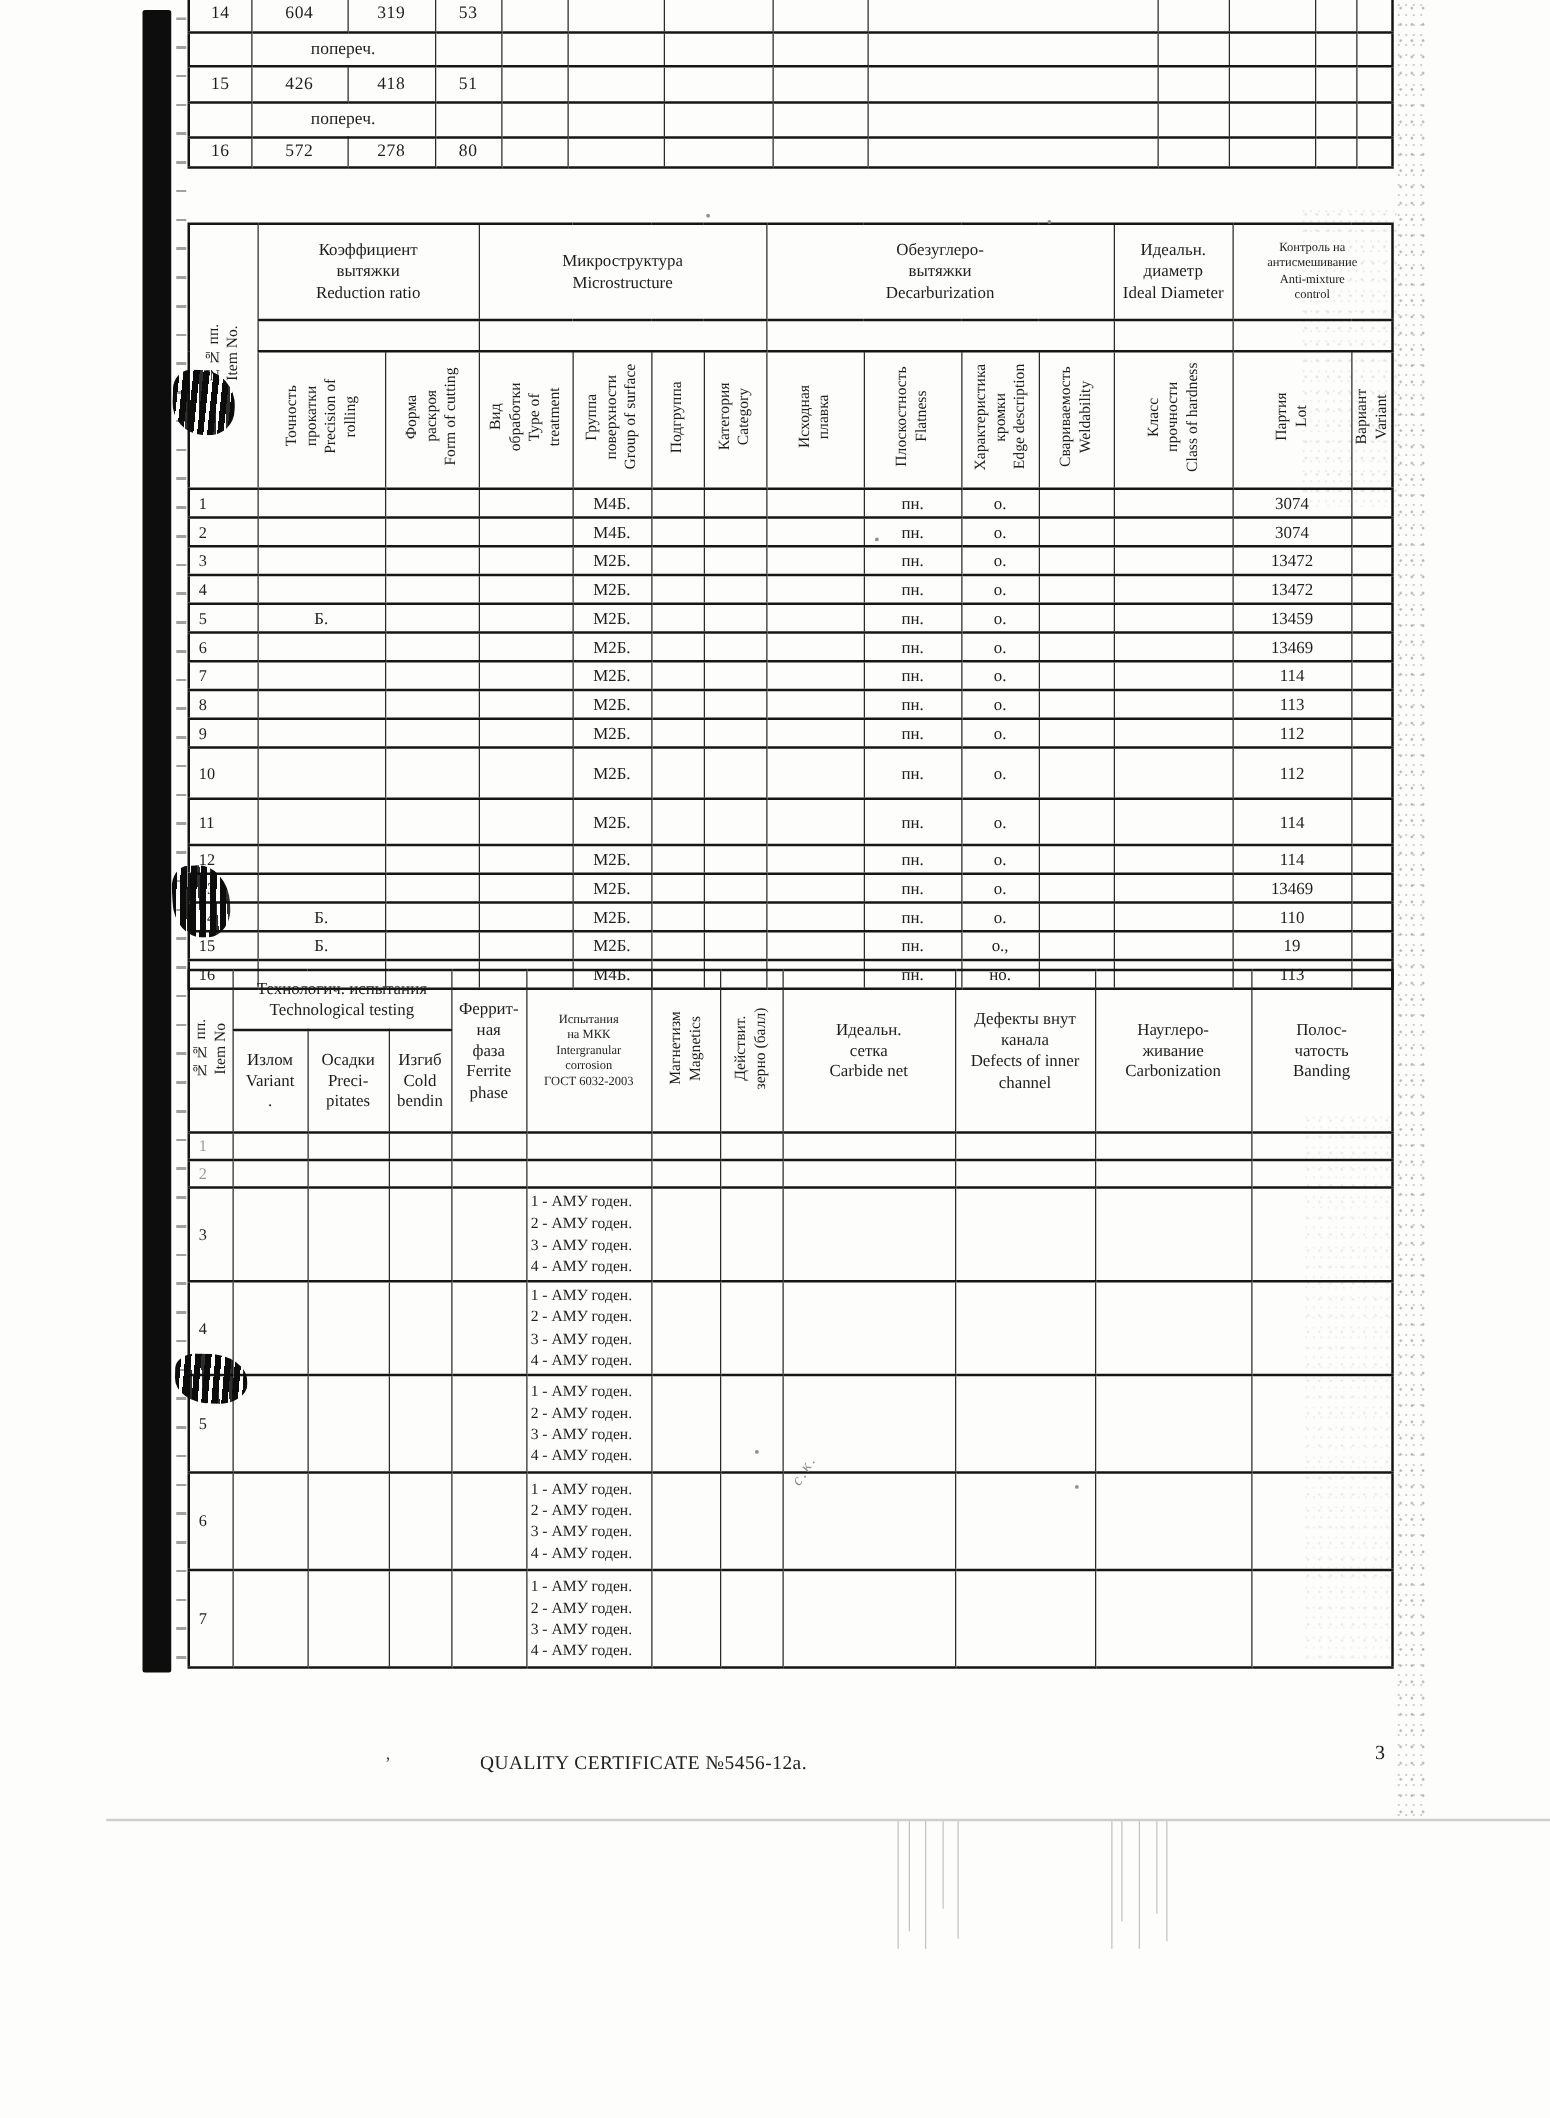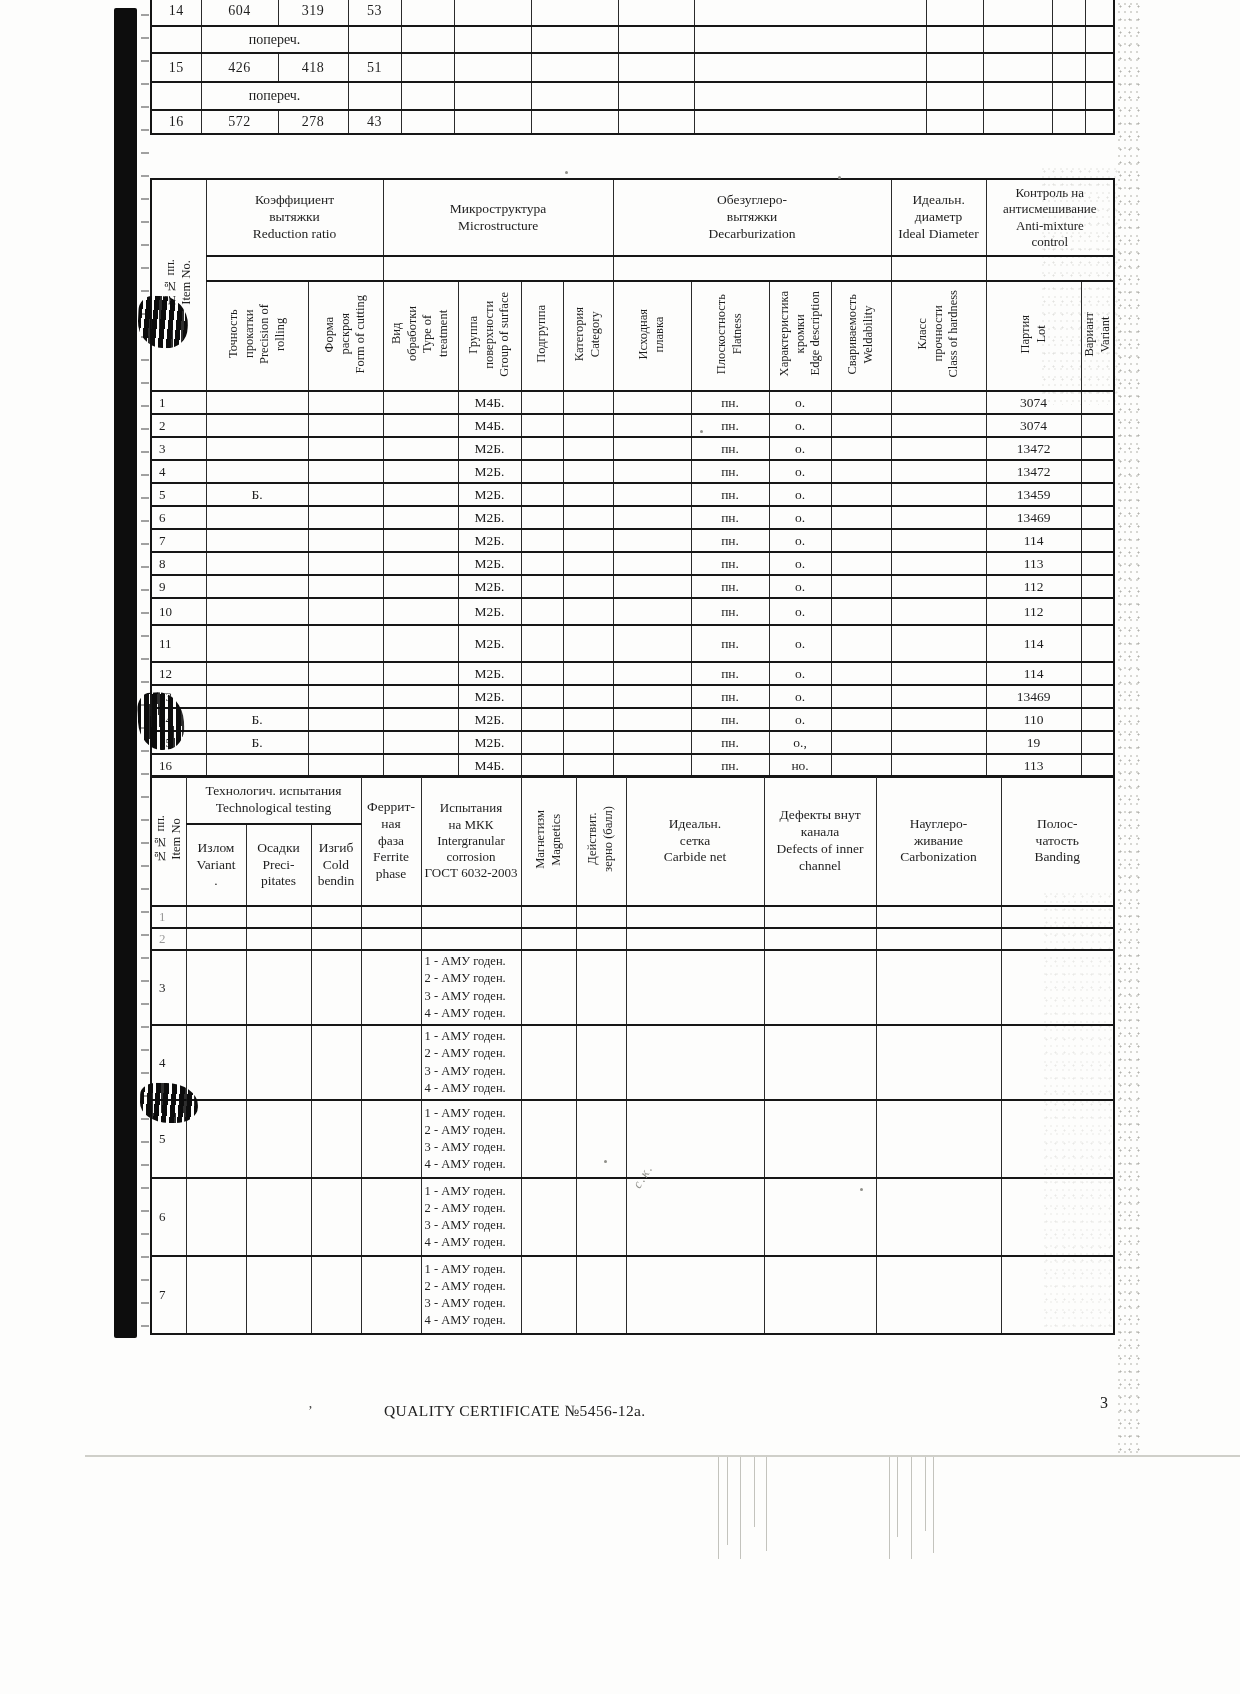--- a/index.html
+++ b/index.html
@@ -14,21 +14,21 @@
   .t th,.t td {
     border-left:1px solid #2b2b2b; border-right:1px solid #2b2b2b;
     border-top:2px solid #161616; border-bottom:2px solid #161616;
   }
   .t { border:2px solid #141414; }
   .c { text-align:center; vertical-align:middle; font-size:13.5px; }
   .num { font-size:14px; letter-spacing:0.5px; }
   .n { text-align:left; padding-left:7px; font-size:13px; vertical-align:middle; }
   .hdr { text-align:center; vertical-align:middle; white-space:pre-line;
          font-size:13.5px; line-height:1.25; padding:2px 3px; }
-  .hdr-sm { font-size:13px; }
+  .hdr-sm { font-size:10px; }
   .rot { text-align:center; vertical-align:middle; }
   .vert { display:inline-block; writing-mode:vertical-rl; transform:rotate(180deg);
           white-space:pre-line; font-size:12.5px; line-height:1.25; padding:2px 0; }
   .mkk { text-align:left; vertical-align:middle; padding:2px 3px;
          font-size:12.5px; line-height:1.38; white-space:pre-line; }
   .span-label { font-size:14px; }
   #t3 tbody tr:nth-child(1) td:first-child,
   #t3 tbody tr:nth-child(2) td:first-child { opacity:.45; }
 
   
@@ -146,21 +146,21 @@
           <td class="c"></td>
           <td class="c"></td>
           <td class="c"></td>
           <td class="c"></td>
           <td class="c"></td>
         </tr>
         <tr style="height: 24px;">
           <td class="c num">16</td>
           <td class="c num">572</td>
           <td class="c num">278</td>
-          <td class="c num">43</td>
+          <td class="c num">80</td>
           <td class="c"></td>
           <td class="c"></td>
           <td class="c"></td>
           <td class="c"></td>
           <td class="c"></td>
           <td class="c"></td>
           <td class="c"></td>
           <td class="c"></td>
           <td class="c"></td>
         </tr>
@@ -385,21 +385,21 @@
           <td class="c"></td>
           <td class="c"></td>
           <td class="c"></td>
           <td class="c">пн.</td>
           <td class="c">о.</td>
           <td class="c"></td>
           <td class="c"></td>
           <td class="c">112</td>
           <td class="c"></td>
         </tr>
-        <tr style="height: 27px;">
+        <tr style="height: 41px;">
           <td class="n">10</td>
           <td class="c"></td>
           <td class="c"></td>
           <td class="c"></td>
           <td class="c">М2Б.</td>
           <td class="c"></td>
           <td class="c"></td>
           <td class="c"></td>
           <td class="c">пн.</td>
           <td class="c">о.</td>

